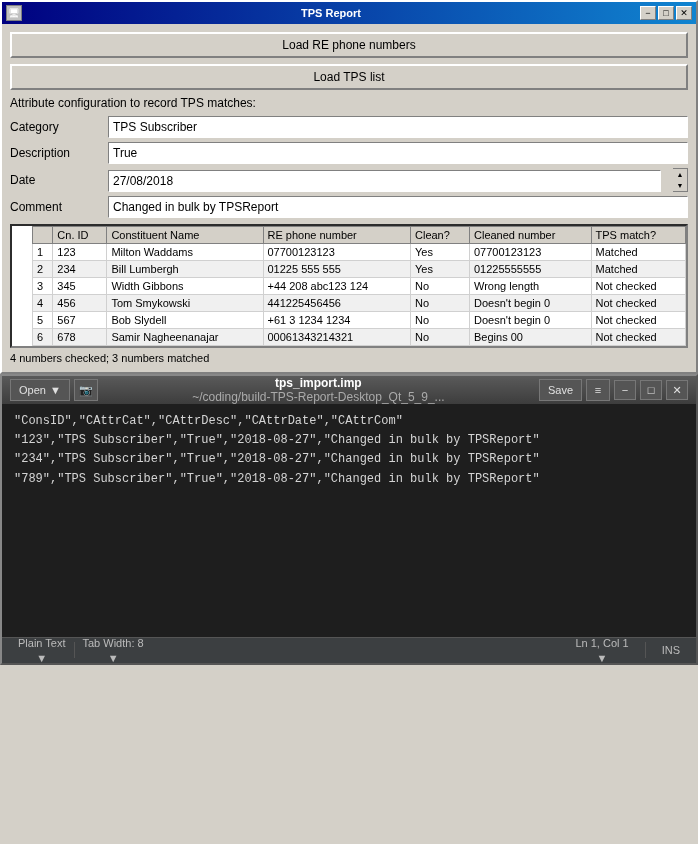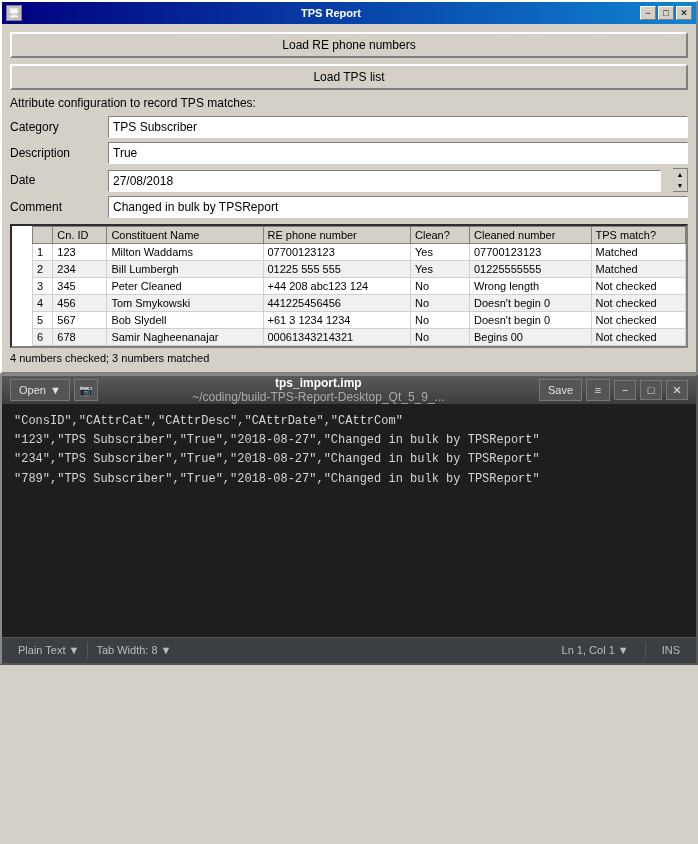--- a/index.html
+++ b/index.html
@@ -319,20 +319,21 @@
     }
 
     .status-item {
       color: #bbbbbb;
       font-size: 11px;
       padding: 2px 8px;
       display: flex;
       align-items: center;
       gap: 3px;
       cursor: pointer;
+      flex-direction: column;
     }
 
     .status-separator {
       width: 1px;
       height: 16px;
       background: #555;
     }
 
     .status-right {
       margin-left: auto;
@@ -416,21 +417,21 @@
               <td>234</td>
               <td>Bill Lumbergh</td>
               <td>01225 555 555</td>
               <td>Yes</td>
               <td>01225555555</td>
               <td>Matched</td>
             </tr>
             <tr>
               <td>3</td>
               <td>345</td>
-              <td>Peter Cleaned</td>
+              <td>Width Gibbons</td>
               <td>+44 208 abc123 124</td>
               <td>No</td>
               <td>Wrong length</td>
               <td>Not checked</td>
             </tr>
             <tr>
               <td>4</td>
               <td>456</td>
               <td>Tom Smykowski</td>
               <td>441225456456</td>

